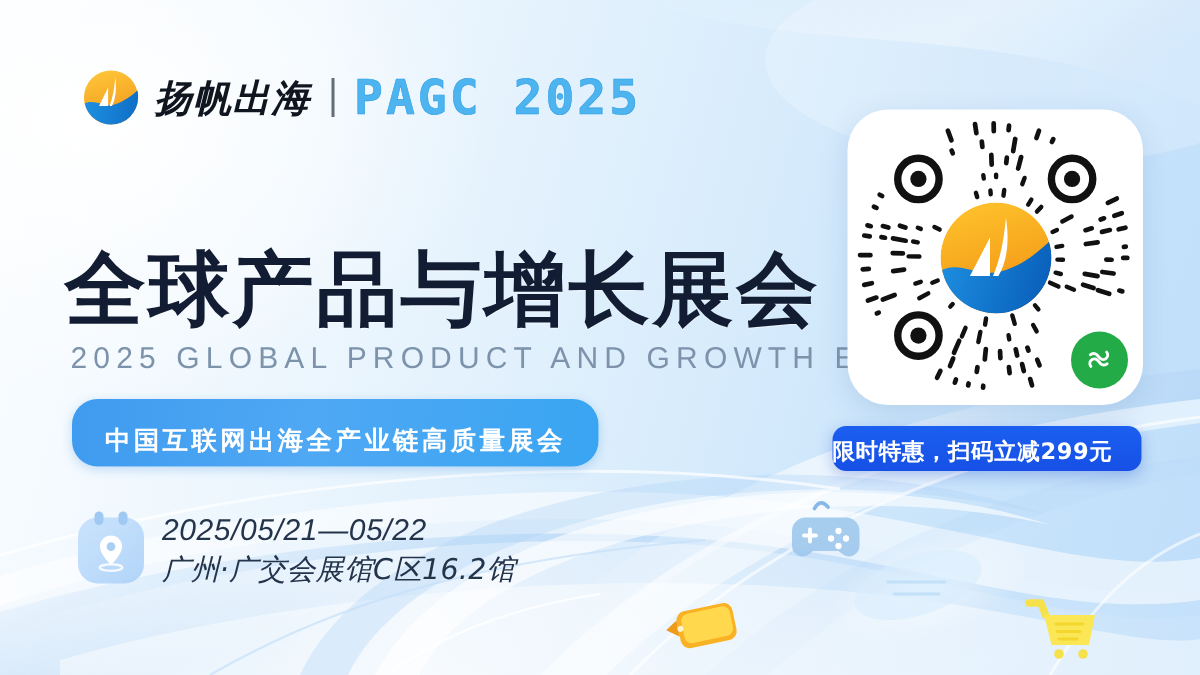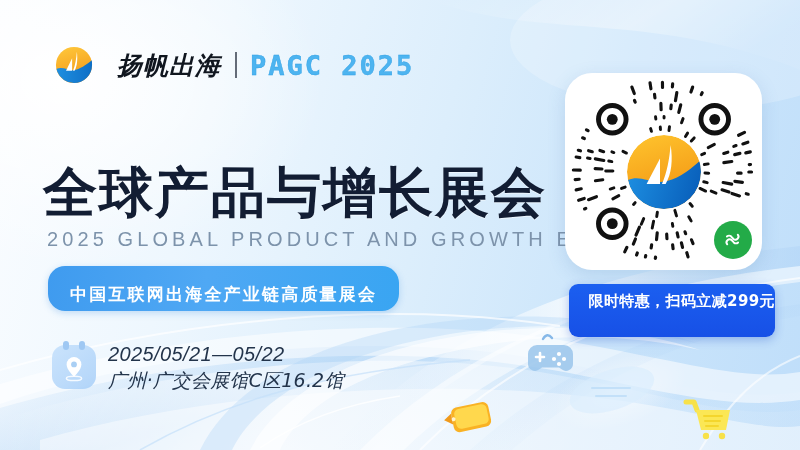--- a/index.html
+++ b/index.html
@@ -15,29 +15,29 @@
       linear-gradient(105deg,#fbfdff 0%,#eef7fe 26%,#dceefc 52%,#cde6fb 72%,#bfdefa 100%);
   }
 
   
   .waves{position:absolute;left:0;top:0;width:800px;height:450px;}
 
   
   .logo-row{position:absolute;left:55px;top:44px;display:flex;align-items:center;height:42px;}
   .logo-mark{width:38px;height:38px;position:relative;flex:0 0 auto;}
   .brand-cn{
-    margin-left:24px;font-size:25px;font-weight:bold;color:#10161f;
+    margin-left:10px;font-size:25px;font-weight:bold;color:#10161f;
     letter-spacing:1px;font-style:italic;line-height:1;
     font-family:"DejaVu Sans","Liberation Sans",sans-serif;
   }
   .divider{
     width:2px;height:26px;background:#4a5260;margin:0 13px 0 14px;flex:0 0 auto;opacity:.85;
   }
   .brand-en{
-    font-size:27px;font-weight:bold;letter-spacing:2px;line-height:1;
+    font-size:32px;font-weight:bold;letter-spacing:2px;line-height:1;
     color:#4db4f0;
     font-family:"DejaVu Sans Mono","Liberation Mono",monospace;
     -webkit-text-stroke:0.4px #2f9fe4;
   }
 
   
   .badge-wrap{position:absolute;left:40px;top:124px;}
   .badge{
     display:inline-block;padding:5px 15px 6px;border-radius:16px;
     background:linear-gradient(100deg,#dce9fb 0%,#cfe2fa 100%);
@@ -95,24 +95,24 @@
     position:absolute;left:50%;top:50%;transform:translate(-50%,-50%);
     width:74px;height:74px;border-radius:50%;overflow:hidden;
   }
   .mp-badge{
     position:absolute;right:10px;bottom:11px;width:38px;height:38px;border-radius:50%;
     background:#23ab48;display:flex;align-items:center;justify-content:center;
   }
 
   
   .promo{
-    position:absolute;left:569px;top:284px;width:206px;
-    padding:7px 0 24px;border-radius:9px;
+    position:absolute;left:555px;top:284px;width:206px;
+    padding:7px 0 1px;border-radius:9px;
     background:linear-gradient(180deg,#1b5ff0 0%,#1750e6 100%);
-    text-align:right;color:#ffffff;
+    text-align:left;color:#ffffff;
     box-shadow:0 3px 10px rgba(20,70,200,.3);
   }
   .promo-l1{font-size:15px;font-weight:bold;letter-spacing:.4px;line-height:1.46;
     font-family:"DejaVu Sans","Liberation Sans",sans-serif;}
   .promo-l2{font-size:15px;font-weight:bold;letter-spacing:.4px;line-height:1.46;
     font-family:"DejaVu Sans","Liberation Sans",sans-serif;}
 </style>
 </head>
 <body>
 

